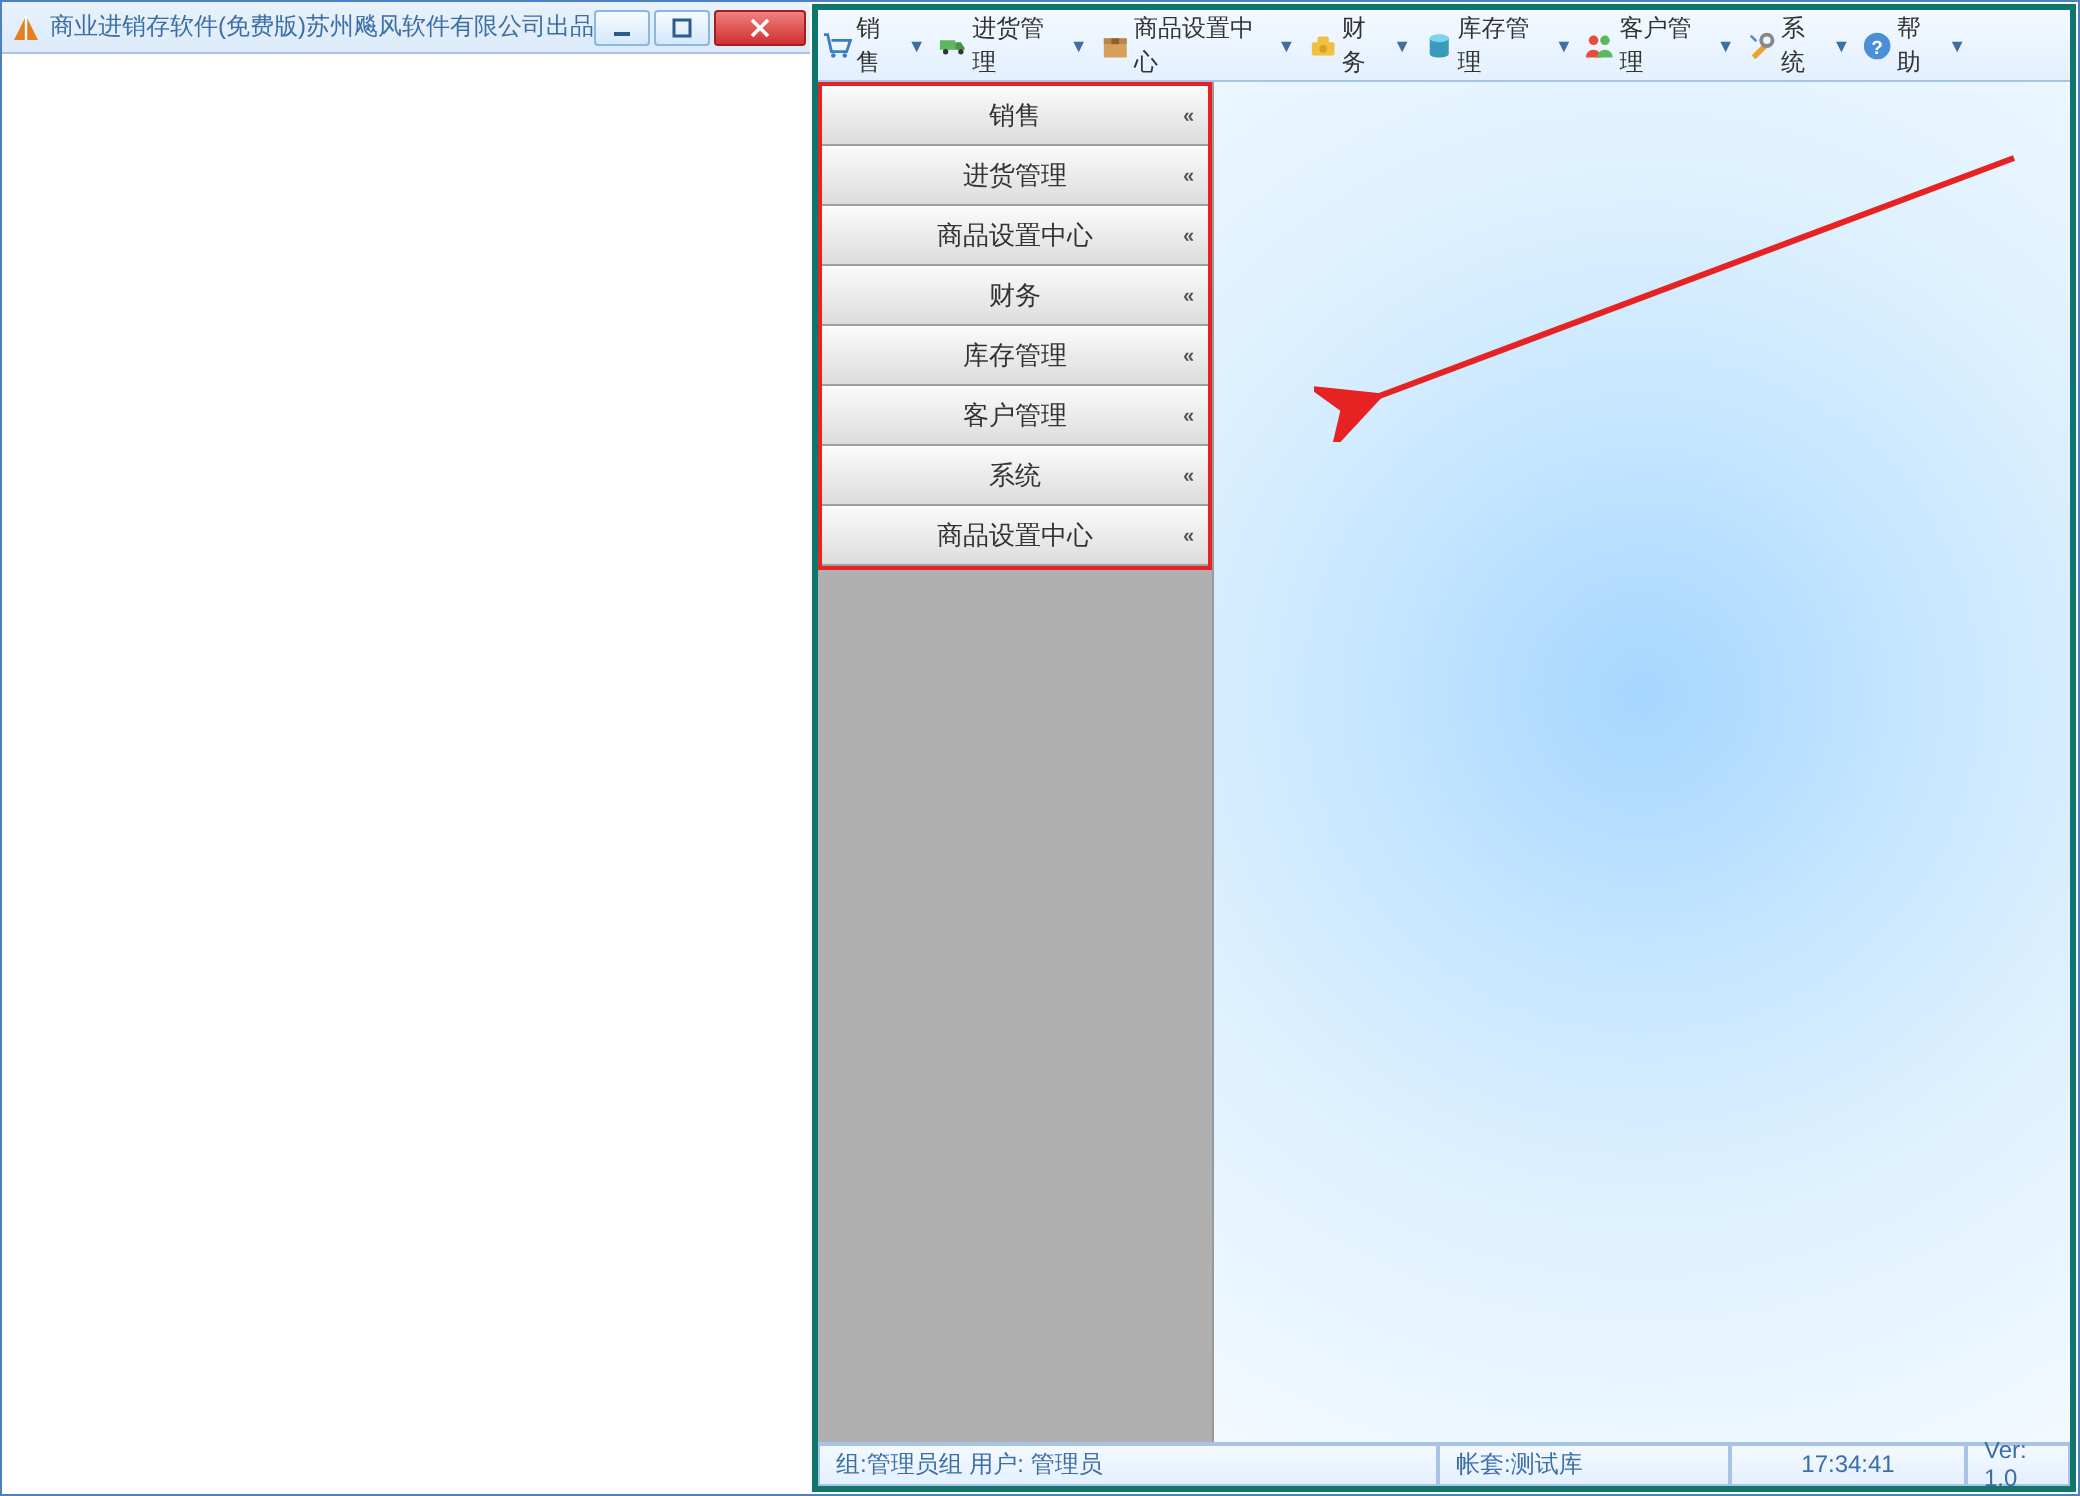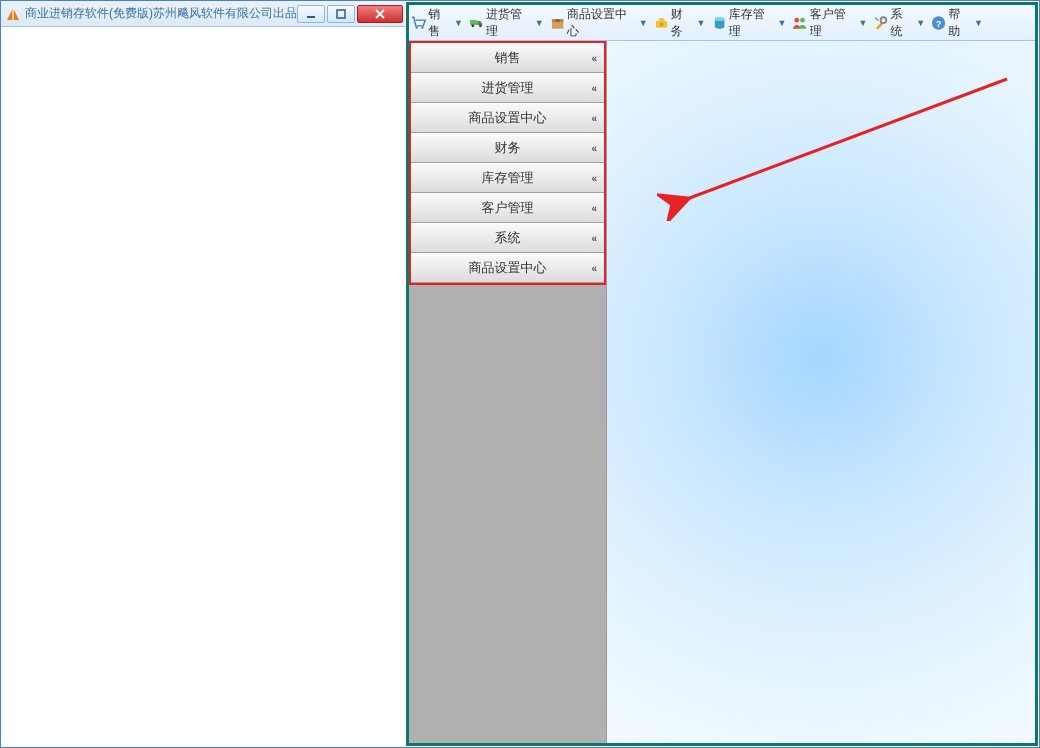--- a/index.html
+++ b/index.html
@@ -206,15 +206,29 @@
           <defs>
               <marker id="ah" markerWidth="12" markerHeight="12" refX="2" refY="6" orient="auto">
                 <path d="M12 0 L0 6 L12 12 L8 6 Z" fill="#e62222"></path>
               </marker>
             </defs>
           <line x1="350" y1="8" x2="30" y2="128" stroke="#e62222" stroke-width="3" marker-end="url(#ah)"></line>
         </svg>
       </div>
     </div>
 
+    <div class="statusbar">
+      <div class="status-cell status-left">
+          <span>组:管理员组 用户: 管理员</span>
+        </div>
+      <div class="status-cell status-acct">
+          <span>帐套:测试库</span>
+        </div>
+      <div class="status-cell status-time">
+          <span>17:34:41</span>
+        </div>
+      <div class="status-cell status-ver">
+          <span>Ver: 1.0</span>
+        </div>
+    </div>
 
   </div>
 </div>
 
 </body></html>

